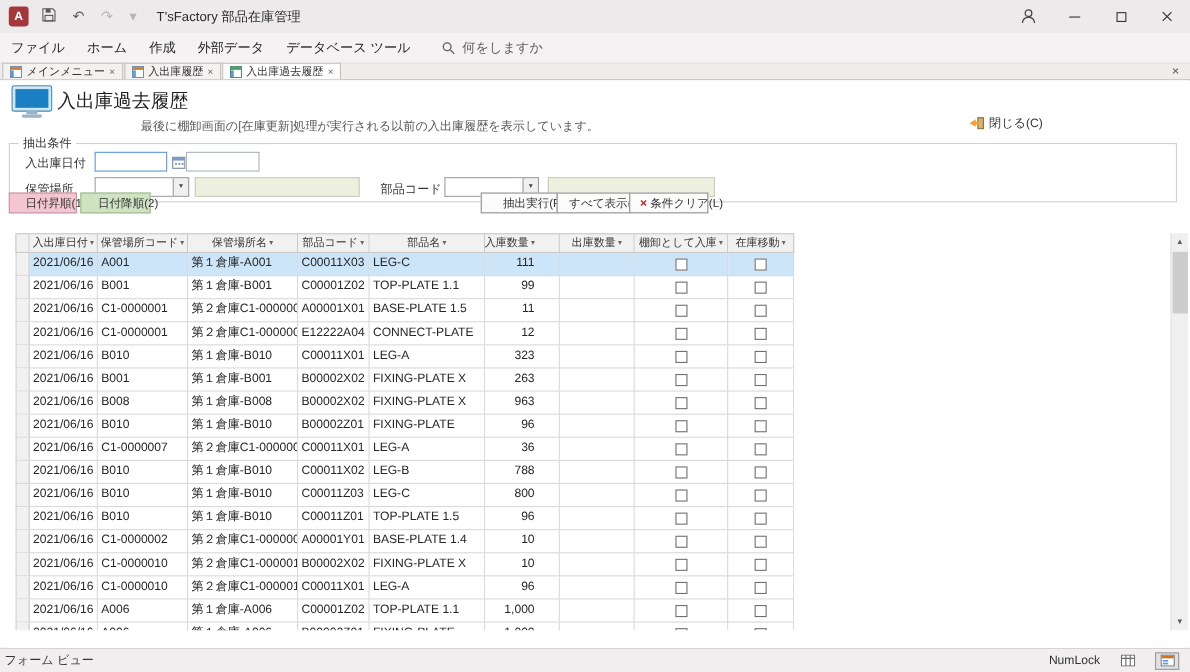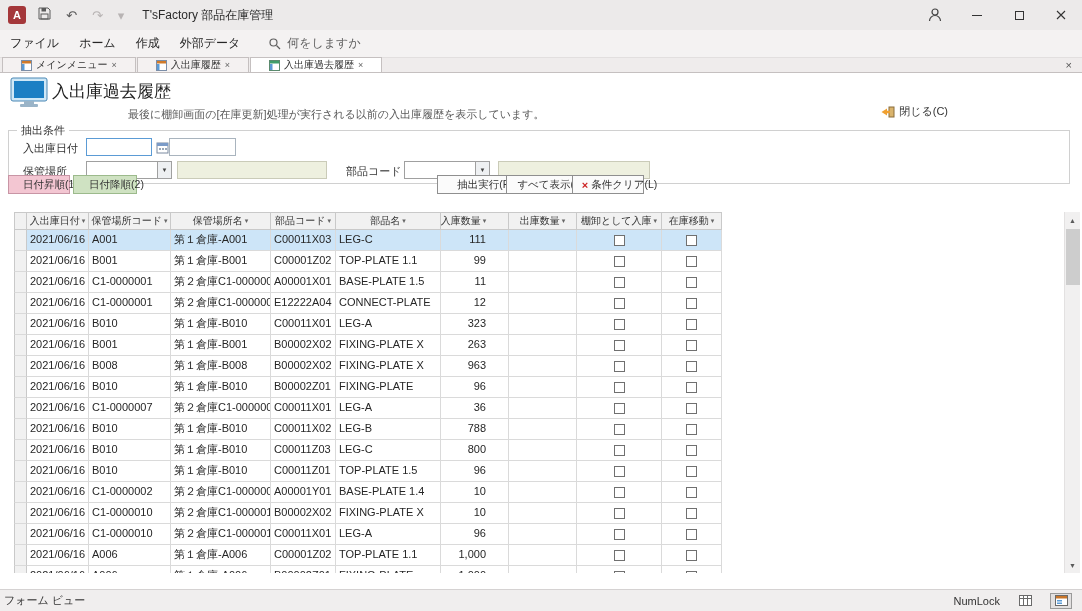--- a/index.html
+++ b/index.html
@@ -24,21 +24,21 @@
 
   
   .menubar { position:absolute; top:30px; left:0; width:100%; height:28px; background:#f4f2f2;
              display:flex; align-items:center; border-bottom:1px solid #e2dfdf; }
   .menu-item { padding:0 10px; height:100%; display:flex; align-items:center; font-size:12px; color:#262626; }
   .ribbon-search { display:flex; align-items:center; gap:6px; margin-left:18px; color:#5f5f5f; font-size:12px; }
 
   
   .tabbar { position:absolute; top:58px; left:0; width:100%; height:15px; background:#efecec;
             display:flex; align-items:flex-end; padding-left:2px; border-bottom:1px solid #c5c0c0; }
-  .doc-tab { height:15px; display:flex; align-items:center; gap:4px; padding:0 18px; font-size:10px;
+  .doc-tab { height:15px; display:flex; align-items:center; gap:4px; padding:0 6px; font-size:10px;
              background:#f4f1f1; border:1px solid #c5c0c0; border-bottom:none; margin-right:1px; color:#333; }
   .doc-tab.active { background:#fff; position:relative; z-index:2; }
   .tab-close { color:#666; font-size:9px; line-height:1; }
   .tabbar-close { margin-left:auto; margin-right:10px; align-self:center; color:#555; font-size:11px; line-height:1; }
 
   
   .form-area { position:absolute; top:73px; left:0; width:1082px; height:516px; background:#fff; }
   .form-icon { position:absolute; left:10px; top:4px; }
   .form-title { position:absolute; left:52px; top:7px; font-size:17px; color:#1f1f1f; }
   .form-desc { position:absolute; left:128px; top:34px; font-size:11px; color:#595959; }
@@ -155,20 +155,21 @@
           </svg>
       </div>
     </div>
   </div>
 
   <div class="menubar">
     <div class="menu-item">ファイル</div>
     <div class="menu-item">ホーム</div>
     <div class="menu-item">作成</div>
     <div class="menu-item">外部データ</div>
+    <div class="menu-item">データベース ツール</div>
     <div class="ribbon-search">
       <svg width="13" height="13" viewBox="0 0 13 13">
           <circle cx="5.5" cy="5.5" r="3.5" fill="none" stroke="#5f5f5f" stroke-width="1.2"></circle>
           <line x1="8.5" y1="8.5" x2="12" y2="12" stroke="#5f5f5f" stroke-width="1.2"></line>
         </svg>
       <span>何をしますか</span>
     </div>
   </div>
 
   <div class="tabbar">

